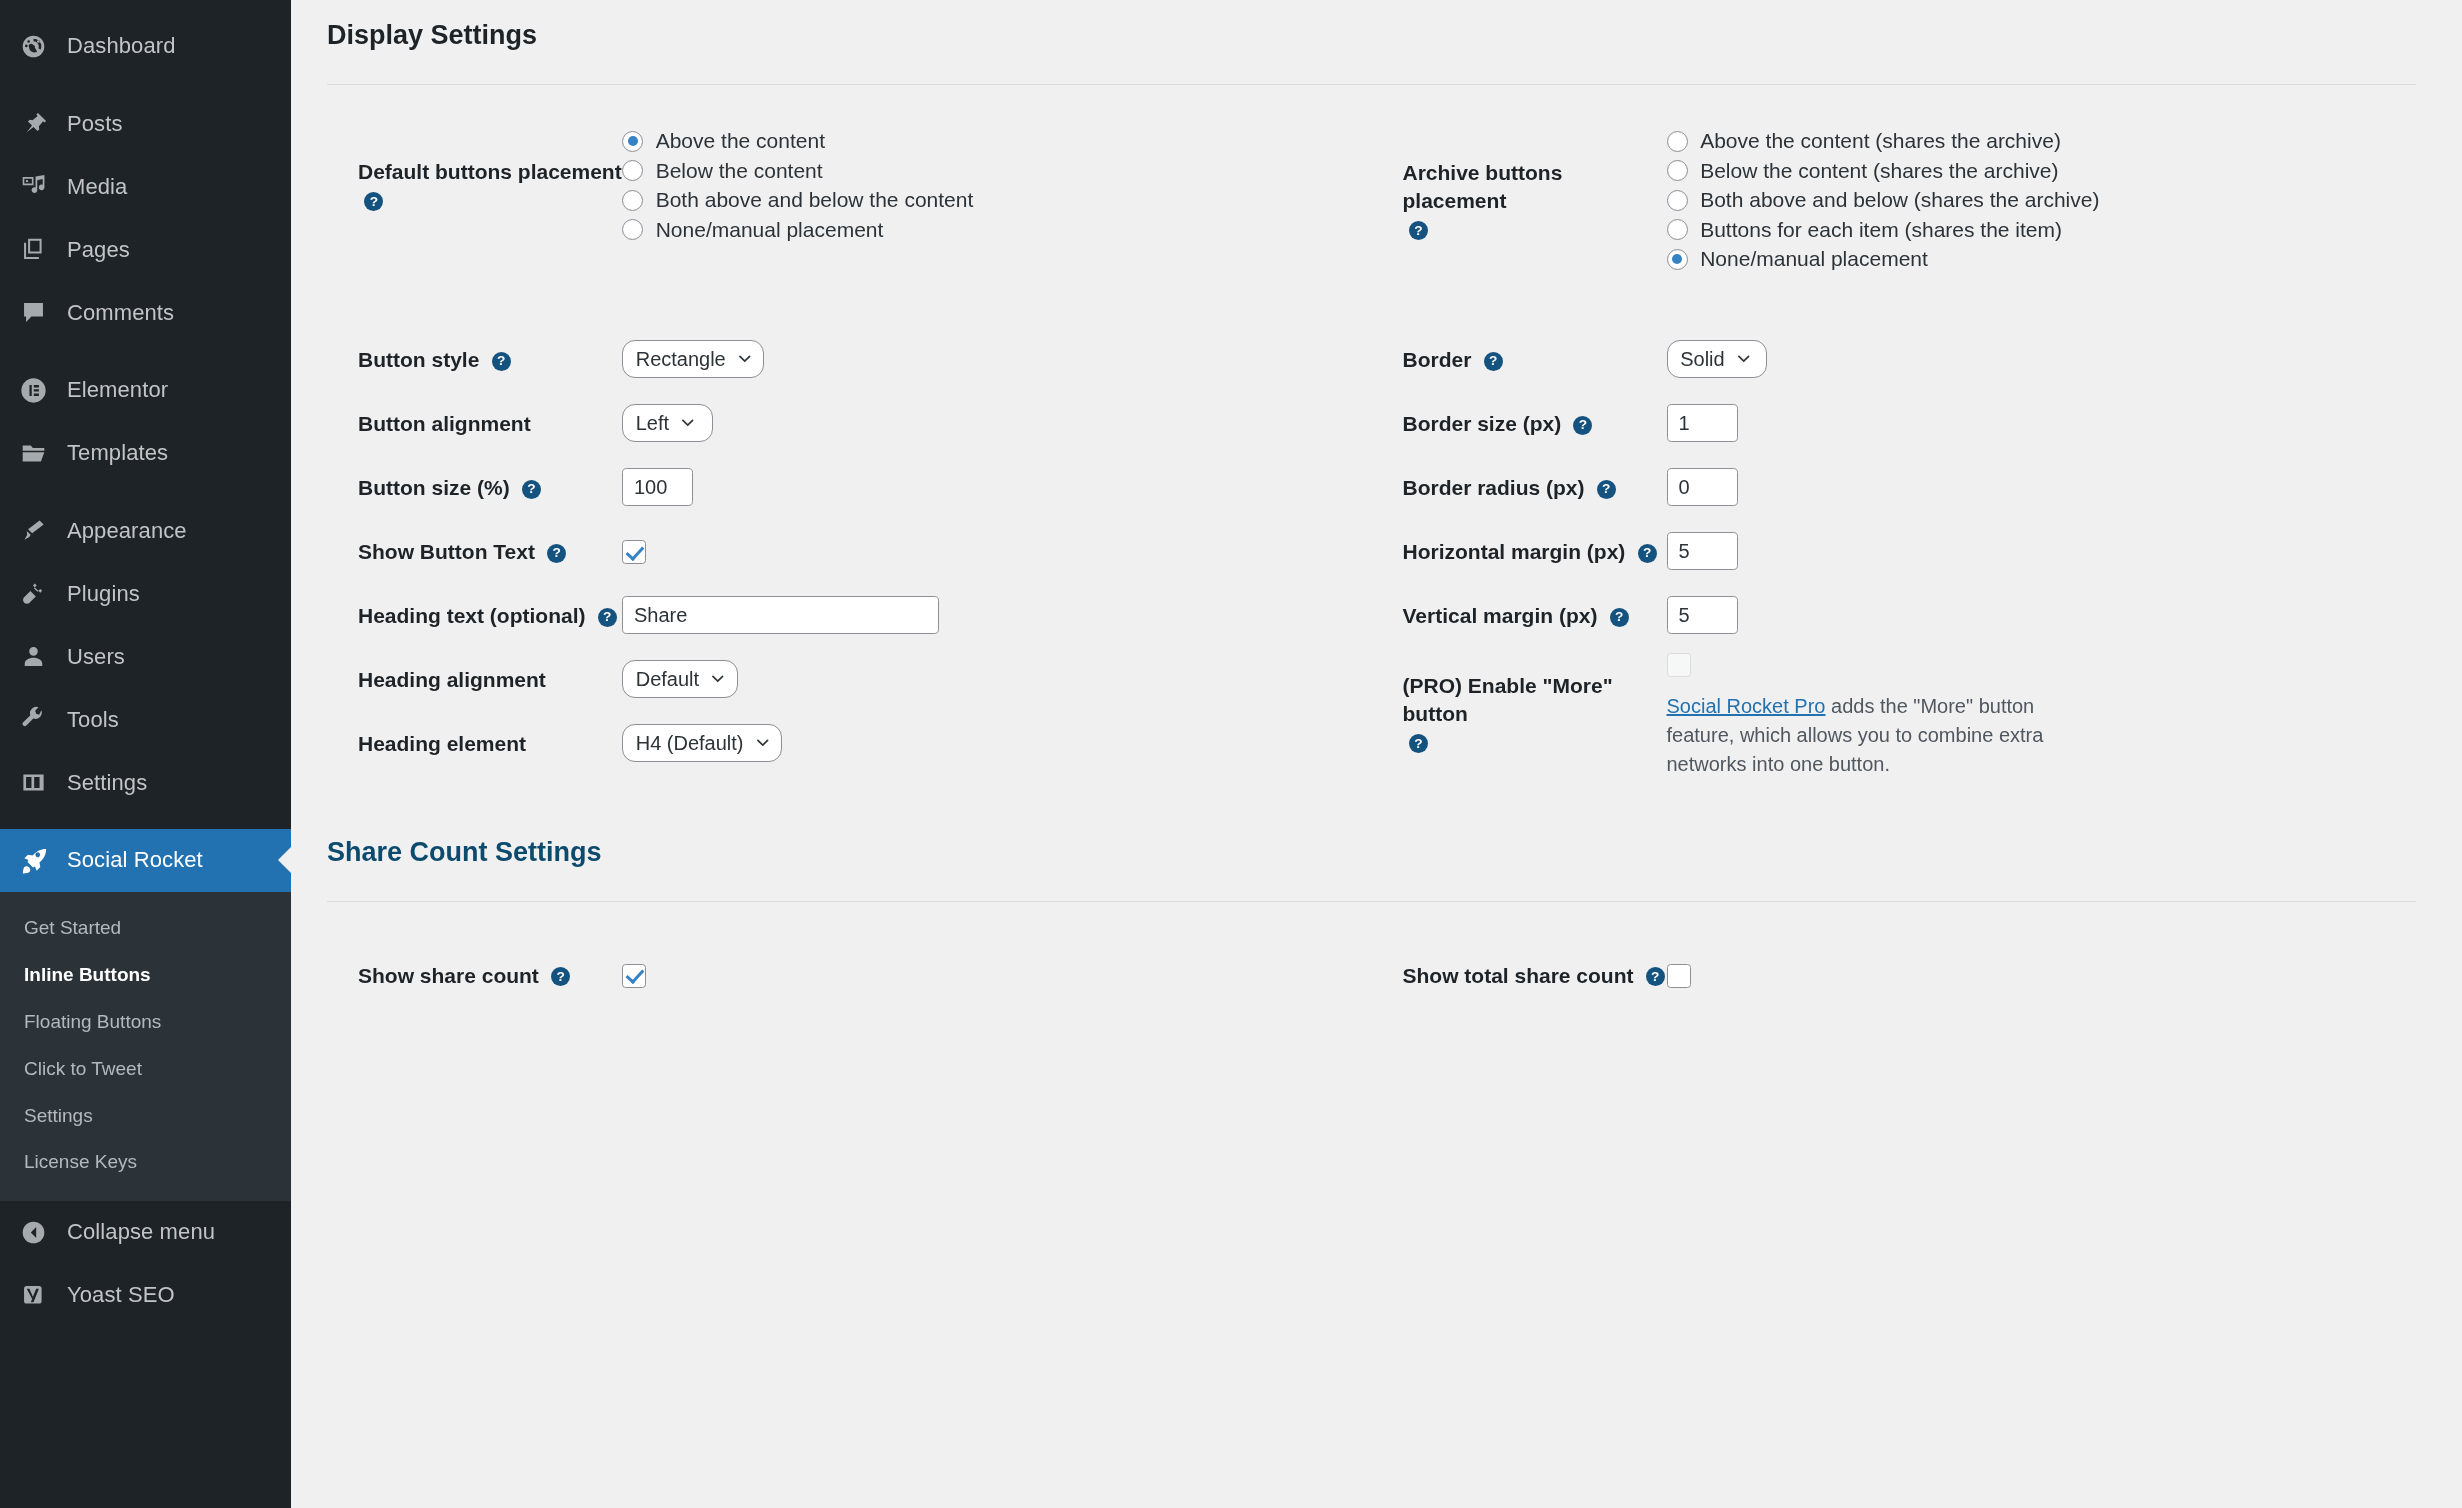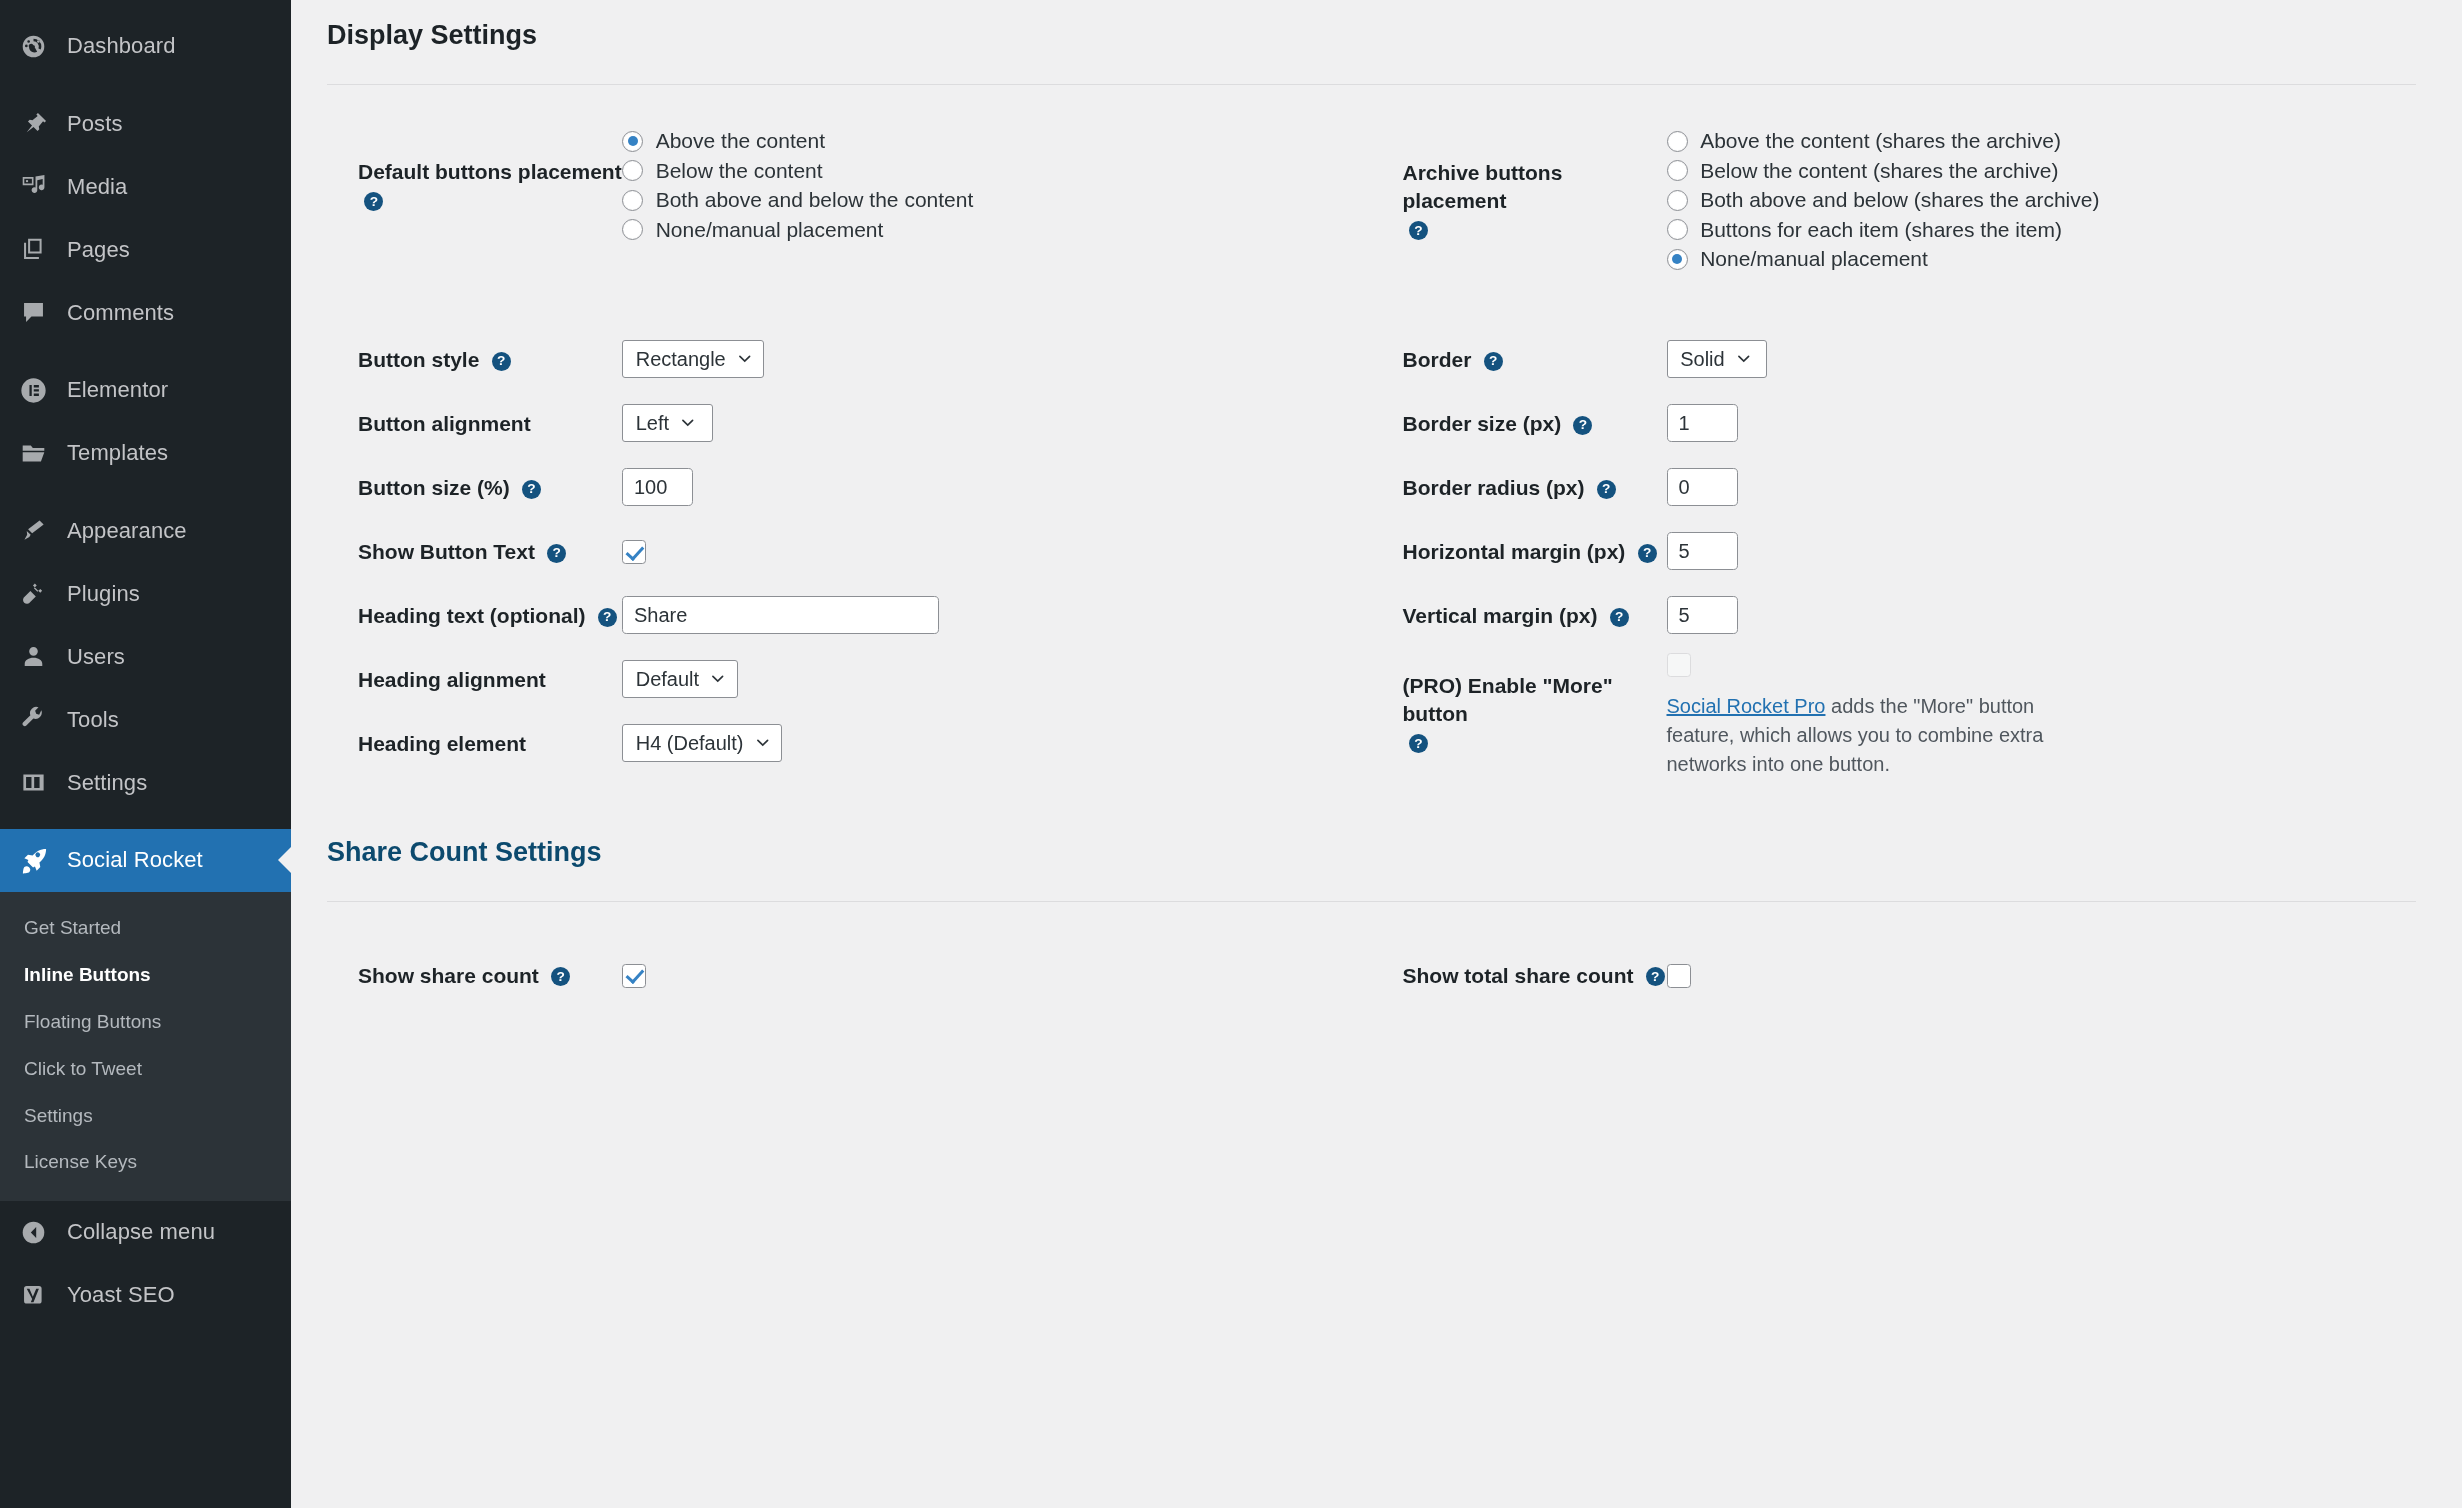--- a/index.html
+++ b/index.html
@@ -124,21 +124,21 @@
   
   .tinput {
     height: 38px; border: 0.9px solid #8c8f94; border-radius: 4.6px;
     background: #fff; font-size: 20px; color: #2c3338;
     padding: 0 11px; font-family: "Liberation Sans", sans-serif;
     line-height: 36px;
   }
   .tinput.num { width: 71px; }
   .tinput.wide { width: 317px; }
   .sel {
-    height: 38px; border: 0.9px solid #8c8f94; border-radius: 3px;
+    height: 38px; border: 0.9px solid #8c8f94; border-radius: 13px;
     background: #fff; font-size: 20px; color: #2c3338;
     display: inline-flex; align-items: center;
     padding: 0 11px 0 12.7px; cursor: pointer; white-space: nowrap;
   }
   .sel .chev {
     margin-left: 11px; width: 15.5px; height: 15.5px; flex: none;
     display: inline-block;
   }
   .sel .chev svg { display: block; }
 

